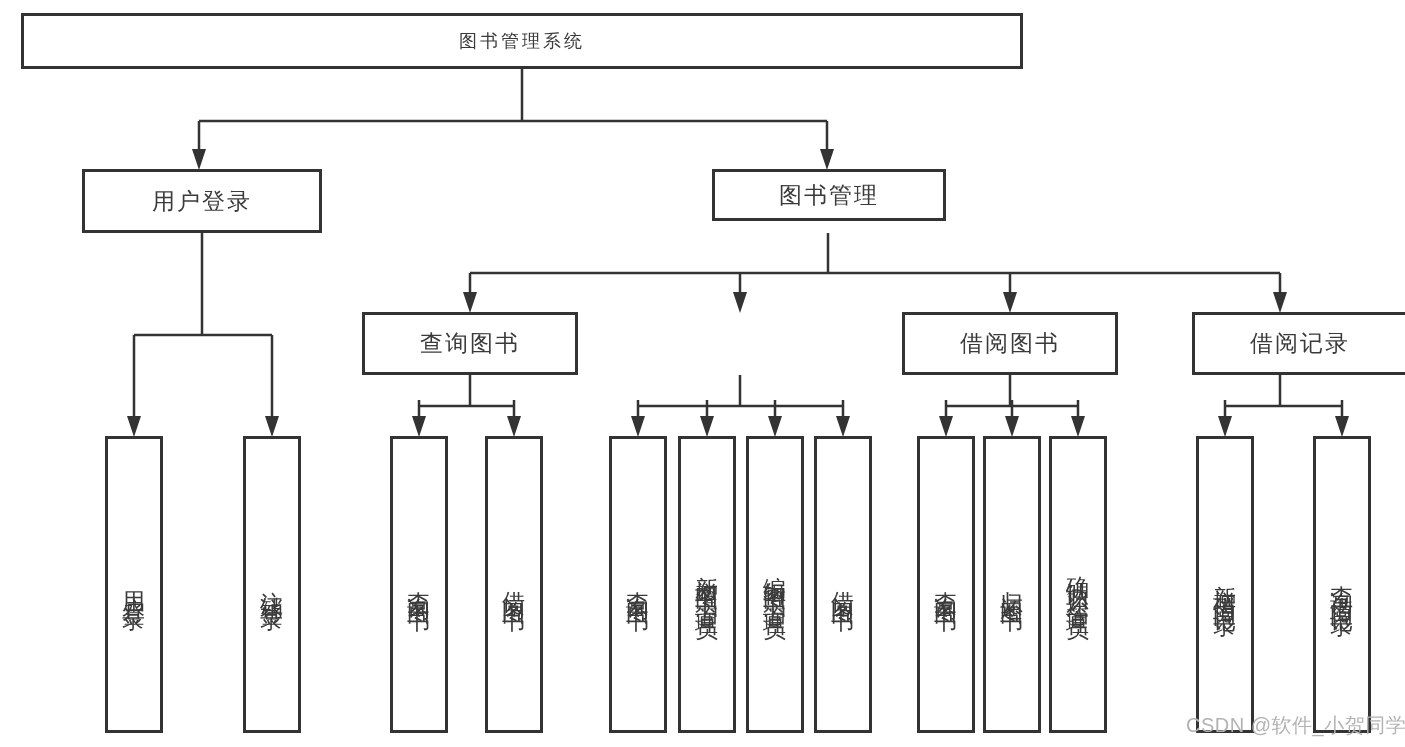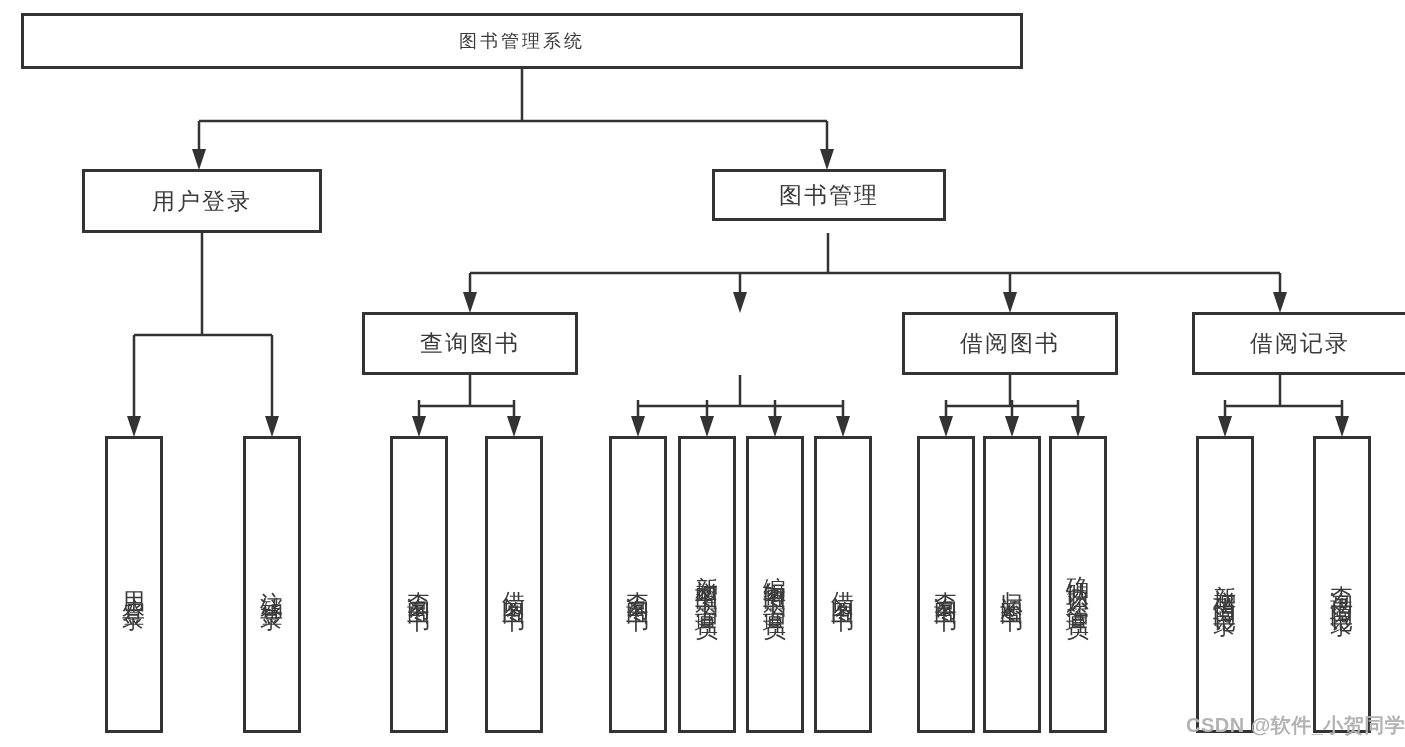--- a/index.html
+++ b/index.html
@@ -24,21 +24,21 @@
   .l3{top:312px;width:216px;height:63px;}
   .s0{left:362px;} .s1{left:632px;} .s2{left:902px;} .s3{left:1192px;}
   .leaf{top:436px;width:58px;height:297px;}
   .lf0{left:105px;} .lf1{left:243px;}
   .lf2{left:390px;} .lf3{left:485px;}
   .lf4{left:609px;} .lf5{left:678px;} .lf6{left:746px;} .lf7{left:814px;}
   .lf8{left:917px;} .lf9{left:983px;} .lf10{left:1049px;}
   .lf11{left:1196px;} .lf12{left:1313px;}
   .watermark{
     position:absolute;left:1186px;top:712px;z-index:10;
-    font-size:20px;letter-spacing:0.5px;color:#b3b3b3;white-space:nowrap;font-weight:bold;
+    font-size:20px;letter-spacing:0.5px;color:#b3b3b3;white-space:nowrap;
   }
 </style>
 </head>
 <body>
 
 <div class="canvas">
 
   <svg class="wires" width="1405" height="747" viewBox="0 0 1405 747" xmlns="http://www.w3.org/2000/svg">
     <path d="M522 69 V121 M199 121 H827 M199 121 V152 M827 121 V152
              M202 233 V335 M134 335 H272 M134 335 V419 M272 335 V419

